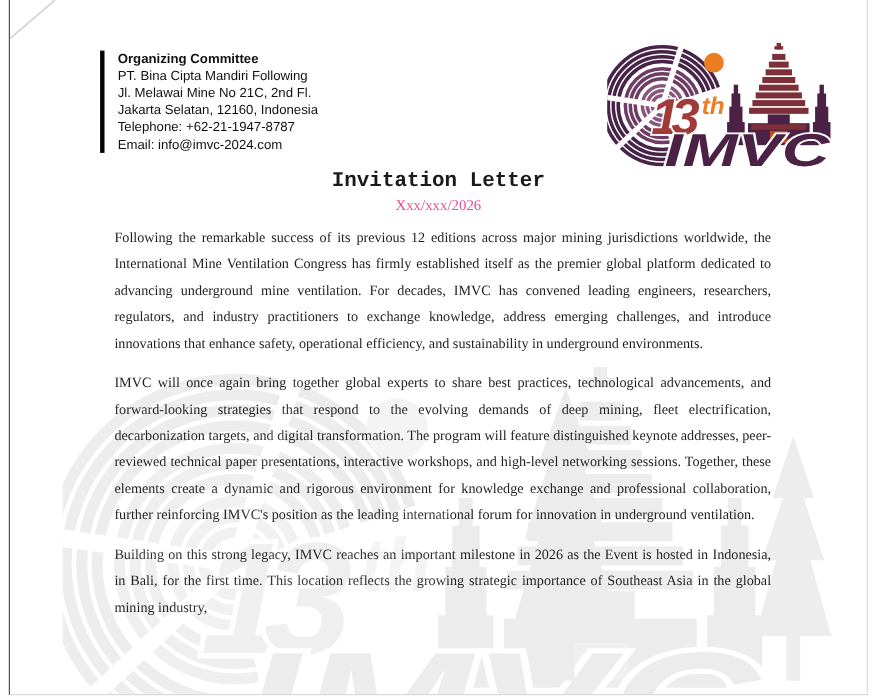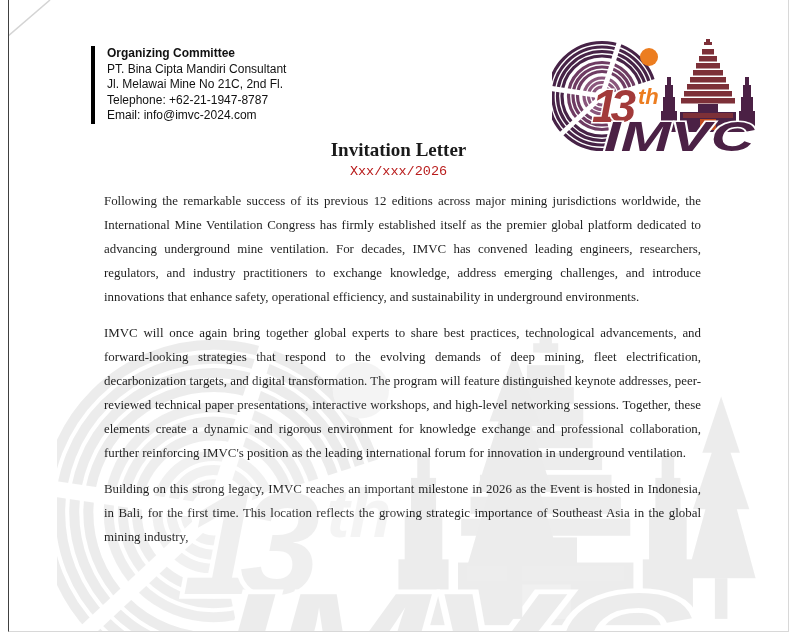--- a/index.html
+++ b/index.html
@@ -23,26 +23,26 @@
     margin:46px 0 0 82px;
     border-left:4px solid #000000;
     padding-left:12px;
     font-size:12px;line-height:15.5px;color:#111111;
   }
   .committee .c-title{font-weight:bold;}
   .logo-svg{position:absolute;top:33px;right:24px;}
   
   .letter-title{
     text-align:center;margin-top:14px;
-    font-family:Liberation Serif, serif;font-weight:bold;font-size:19px;
+    font-family:Liberation Mono, monospace;font-weight:bold;font-size:19px;
     line-height:23px;color:#1a1a1a;
   }
   .letter-ref{
     text-align:center;margin-top:2px;
-    font-family:Liberation Mono, monospace;font-size:13.5px;line-height:17px;color:#b91c1c;
+    font-family:Liberation Serif, serif;font-size:13.5px;line-height:17px;color:#ec4899;
   }
   .body-text{
     padding:0 87px 0 95px;
     font-family:"Liberation Serif",serif;font-size:12.9px;color:#1f1f1f;
   }
   .salutation{margin-top:64px;line-height:18px;white-space:pre-wrap;}
   .paragraphs{margin-top:9px;}
   .paragraphs p{
     margin:0 0 12px 0;text-align:justify;line-height:24px;
   }
@@ -141,22 +141,23 @@
   <svg class="corner-cut" width="50" height="40">
     <line x1="0" y1="36" x2="42" y2="0" stroke="#d4d4d4" stroke-width="1.5"></line>
   </svg>
 
   <svg class="watermark" viewBox="0 0 226 124" preserveAspectRatio="xMinYMin meet">
     <use href="#imvc-watermark-sym"></use>
   </svg>
 
   <div class="committee">
     <div class="c-title">Organizing Committee</div>
-    <div>PT. Bina Cipta Mandiri Consultant</div>
+    <div>PT. Bina Cipta Mandiri Following</div>
     <div>Jl. Melawai Mine No 21C, 2nd Fl.</div>
+    <div>Jakarta Selatan, 12160, Indonesia</div>
     <div>Telephone: +62-21-1947-8787</div>
     <div>Email: info@imvc-2024.com</div>
   </div>
 
   <svg class="logo-svg" width="212" height="122" viewBox="0 0 212 122">
     <use href="#imvc-logo-sym"></use>
   </svg>
 
   <div class="letter-title">Invitation Letter</div>
   <div class="letter-ref">Xxx/xxx/2026</div>

